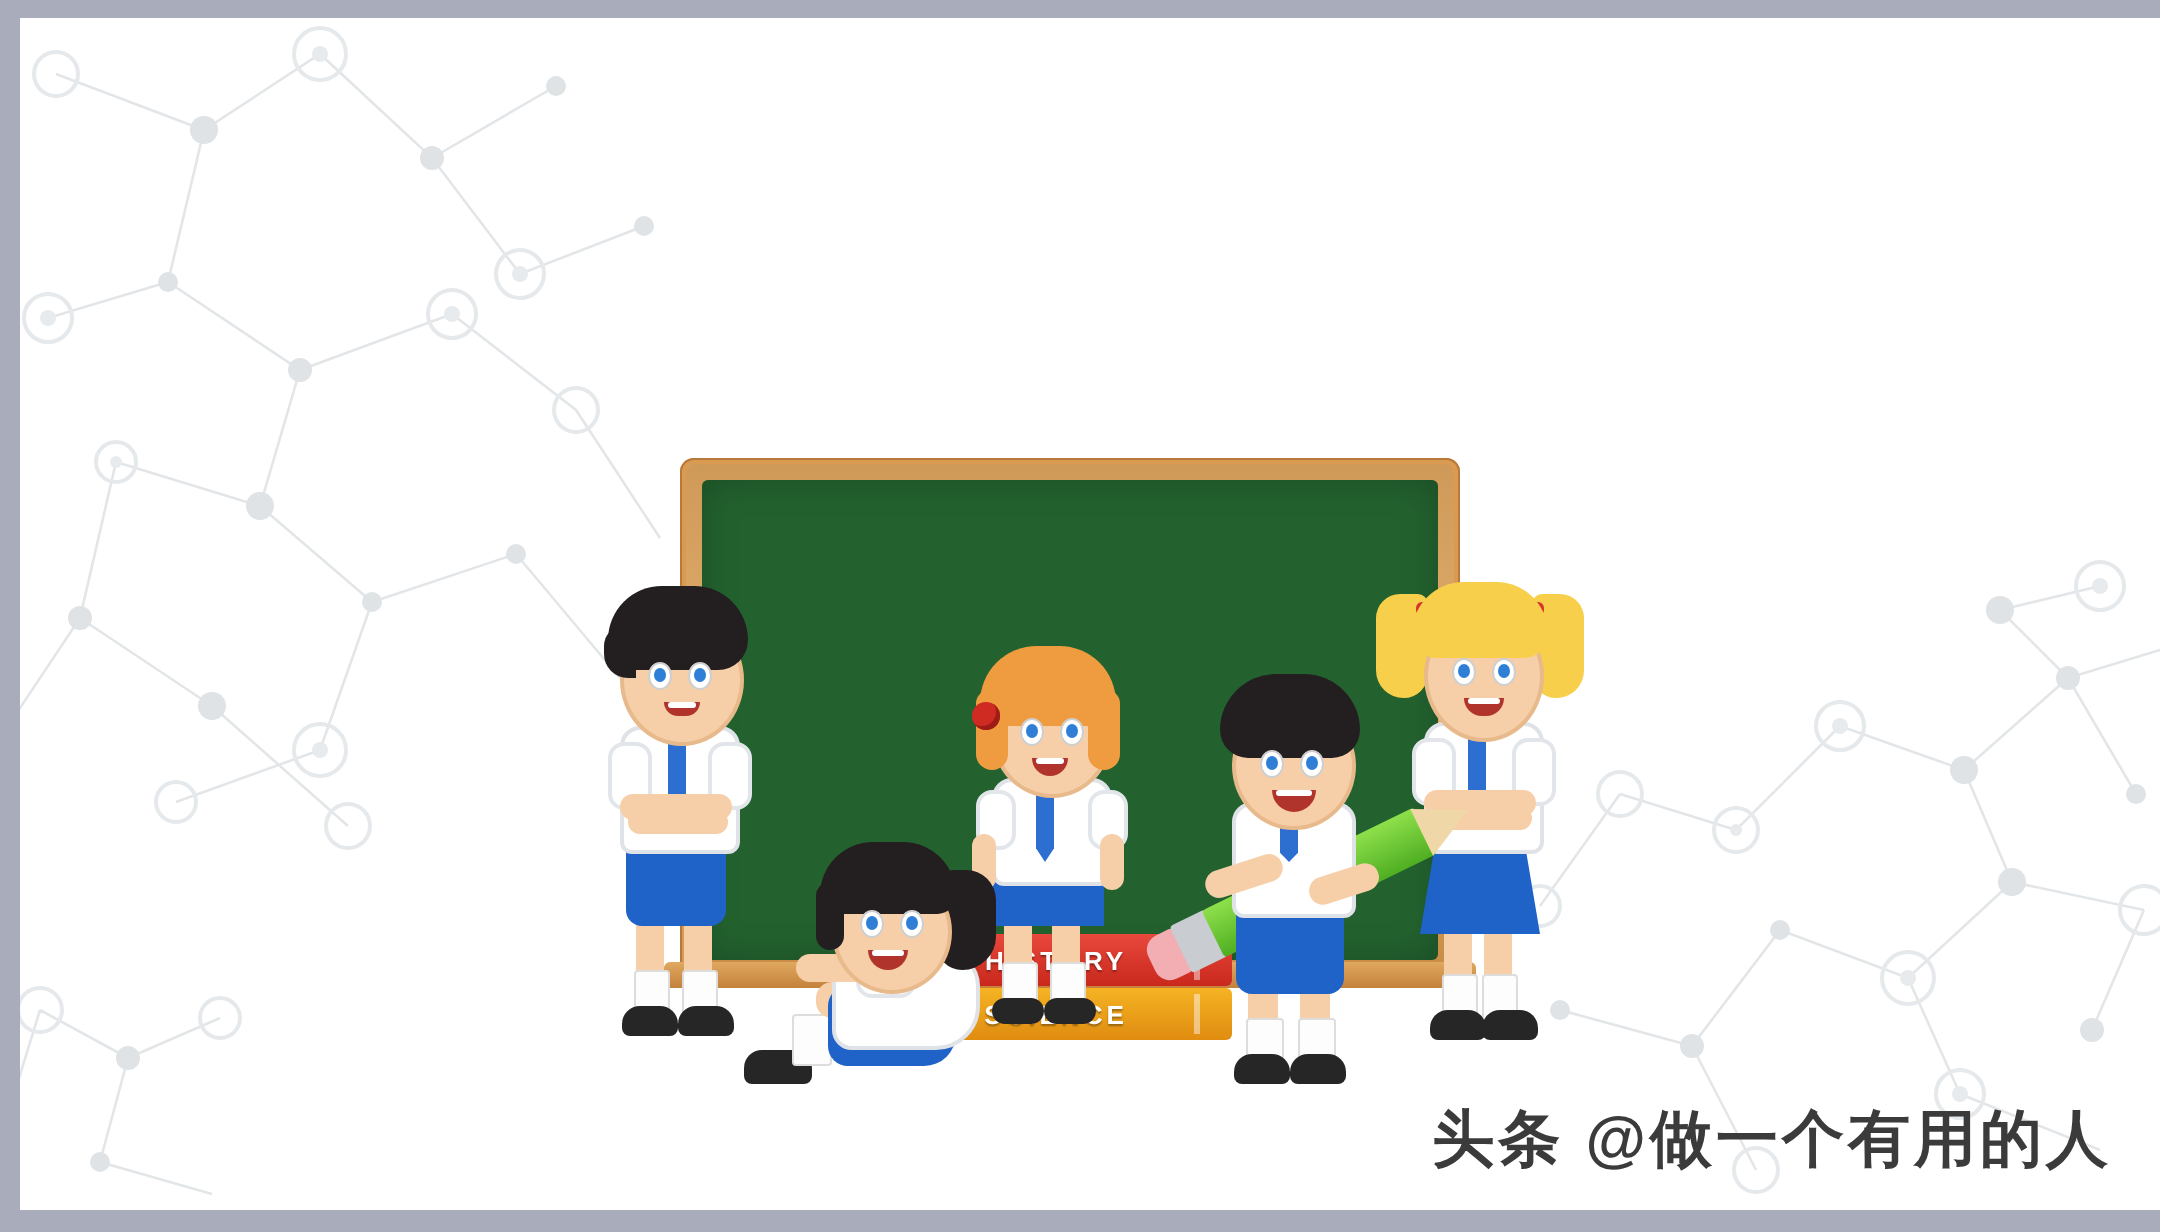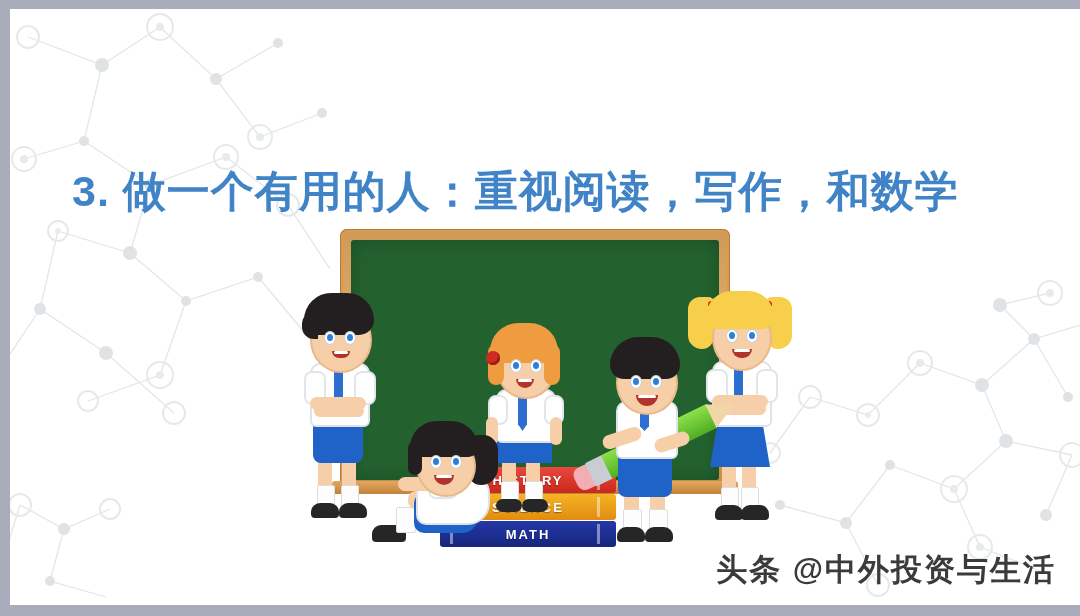--- a/index.html
+++ b/index.html
@@ -193,21 +193,20 @@
       <g fill="#dfe3e5">
           <circle cx="54" cy="44" r="6"></circle>
           <circle cx="40" cy="96" r="5"></circle>
         </g>
       <g fill="none" stroke="#e6e9eb" stroke-width="2">
           <circle cx="10" cy="20" r="11"></circle>
           <circle cx="100" cy="24" r="10"></circle>
         </g>
     </svg>
 
-    <div class="title">3. 做一个有用的人：重视阅读，写作，和数学</div>
 
     <div class="scene">
 
       <div class="board-frame">
         <div class="board-inner"></div>
       </div>
       <div class="board-ledge"></div>
 
       <div class="kid" style="left:14px;top:60px;width:92px;height:250px;z-index:7;">
 
@@ -334,25 +333,20 @@
         <div class="book book-h">
           <span class="bind" style="left:10px;"></span>
             <span class="bind" style="right:16px;"></span>
           <span>HISTORY</span>
         </div>
         <div class="book book-s">
           <span class="bind" style="left:10px;"></span>
             <span class="bind" style="right:16px;"></span>
           <span>SCIENCE</span>
         </div>
-        <div class="book book-m">
-          <span class="bind" style="left:10px;"></span>
-            <span class="bind" style="right:16px;"></span>
-          <span>MATH</span>
-        </div>
       </div>
 
       <div class="kid" style="left:318px;top:138px;width:100px;height:200px;z-index:10;">
         <div class="leg" style="left:26px;top:132px;width:15px;height:26px;"></div>
         <div class="leg" style="left:52px;top:132px;width:15px;height:26px;"></div>
         <div class="sock" style="left:25px;top:152px;width:17px;height:22px;"></div>
         <div class="sock" style="left:51px;top:152px;width:17px;height:22px;"></div>
         <div class="shoe" style="left:19px;top:170px;width:28px;height:15px;"></div>
         <div class="shoe" style="left:47px;top:170px;width:28px;height:15px;"></div>
         <div class="shorts" style="left:20px;top:96px;width:54px;height:44px;"></div>
@@ -376,16 +370,16 @@
 
       <div class="pencil">
         <div class="eraser"></div>
         <div class="ferrule"></div>
         <div class="body"></div>
         <div class="tipwood"></div>
       </div>
 
     </div>
 
-    <div class="wm wm-main">头条 @中外投资与生活</div>
+    <div class="wm wm-main">头条 @做一个有用的人</div>
 
   </div>
 </div>
 
 </body></html>

